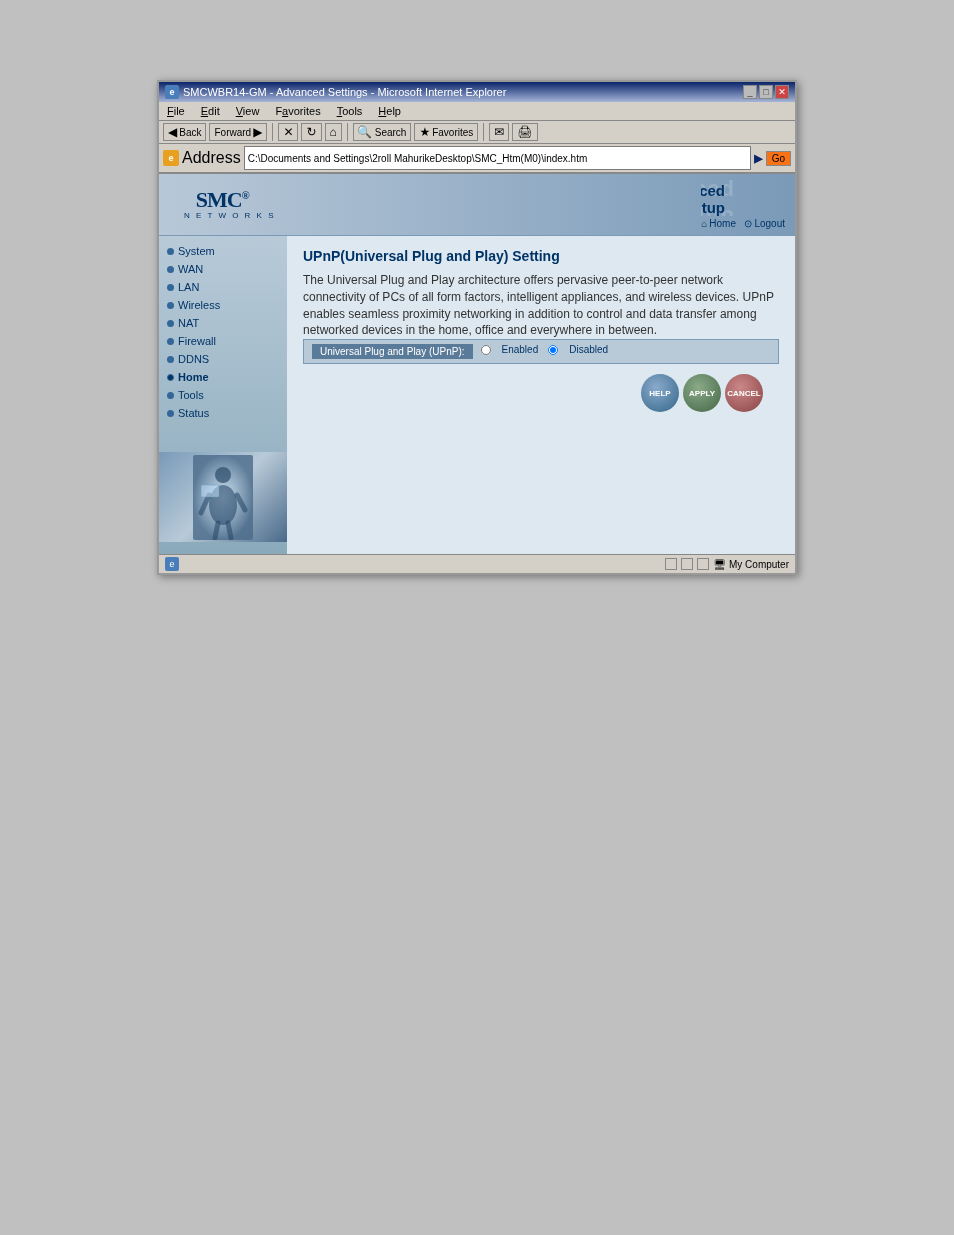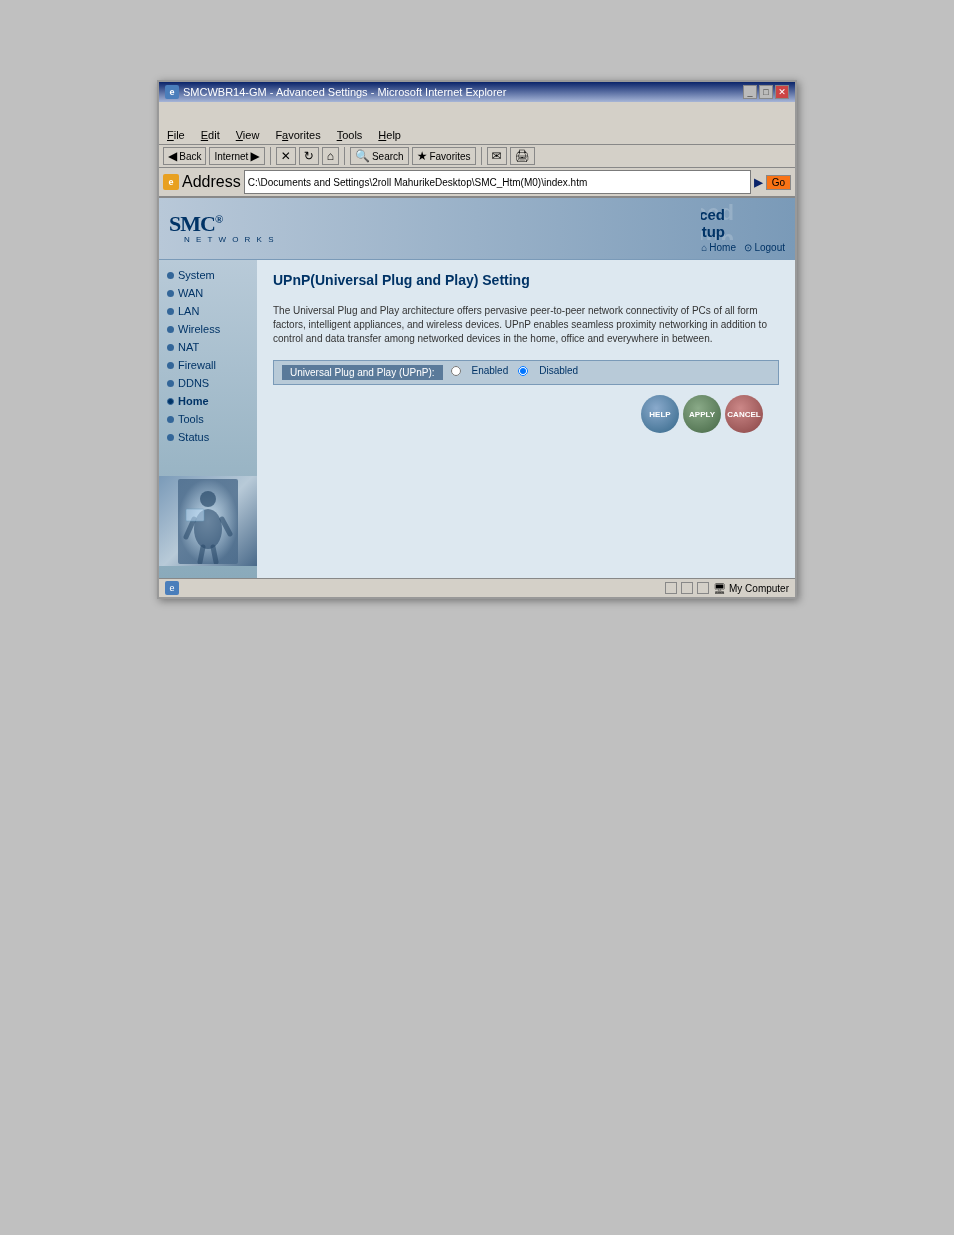--- a/index.html
+++ b/index.html
@@ -74,21 +74,20 @@
       background: #d4d0c8;
       border-bottom: 1px solid #888;
       padding: 2px 4px;
       display: flex;
       gap: 8px;
       font-size: 11px;
     }
     .menu-item {
       padding: 1px 4px;
       cursor: pointer;
-      margin-top: 24px;
     }
     .menu-item u { text-decoration: underline; }
 
     
     .toolbar {
       background: #d4d0c8;
       border-bottom: 1px solid #888;
       padding: 2px 4px;
       display: flex;
       align-items: center;
@@ -169,20 +168,21 @@
       align-items: center;
       border-bottom: 1px solid #7a9ab8;
     }
     .smc-logo {
       font-size: 22px;
       font-weight: bold;
       color: #003366;
       letter-spacing: -1px;
       font-family: 'Times New Roman', serif;
       line-height: 1;
+      text-align: center;
     }
     .smc-logo sup {
       font-size: 11px;
       vertical-align: super;
     }
     .smc-networks {
       font-size: 8px;
       letter-spacing: 2px;
       color: #003366;
       margin-left: 15px;
@@ -219,21 +219,21 @@
     }
 
     
     .main-layout {
       display: flex;
       flex: 1;
     }
 
     
     .sidebar {
-      width: 98px;
+      width: 128px;
       background: linear-gradient(to bottom, #b8cad8, #8aaabb);
       padding: 6px 0;
       flex-shrink: 0;
       text-align: center;
     }
     .sidebar-item {
       padding: 3px 8px;
       font-size: 11px;
       color: #003366;
       cursor: pointer;
@@ -264,27 +264,26 @@
     
     .content-area {
       flex: 1;
       padding: 12px 16px;
       background: #dde8f0;
     }
     .content-title {
       font-size: 14px;
       font-weight: bold;
       color: #003366;
-      margin-bottom: 16px;
+      margin-bottom: 8px;
     }
     .content-desc {
-      font-size: 10px;
+      font-size: 12px;
       color: #333;
       line-height: 1.4;
-      margin-bottom: 14px;
     }
 
     
     .setting-row {
       display: flex;
       align-items: flex-start;
       gap: 8px;
       background: #b8cad8;
       padding: 4px 8px;
       border: 1px solid #7a9ab8;
@@ -403,21 +402,21 @@
     <span class="menu-item"><u>T</u>ools</span>
     <span class="menu-item"><u>H</u>elp</span>
   </div>
 
   <div class="toolbar">
     <button class="tb-btn">
       <span class="tb-icon">◀</span>
       <span>Back</span>
     </button>
     <button class="tb-btn">
-      <span>Internet</span>
+      <span>Forward</span>
       <span class="tb-icon">▶</span>
     </button>
     <span class="tb-separator"></span>
     <button class="tb-btn">
       <span class="tb-icon">✕</span>
     </button>
     <button class="tb-btn">
       <span class="tb-icon">↻</span>
     </button>
     <button class="tb-btn">

